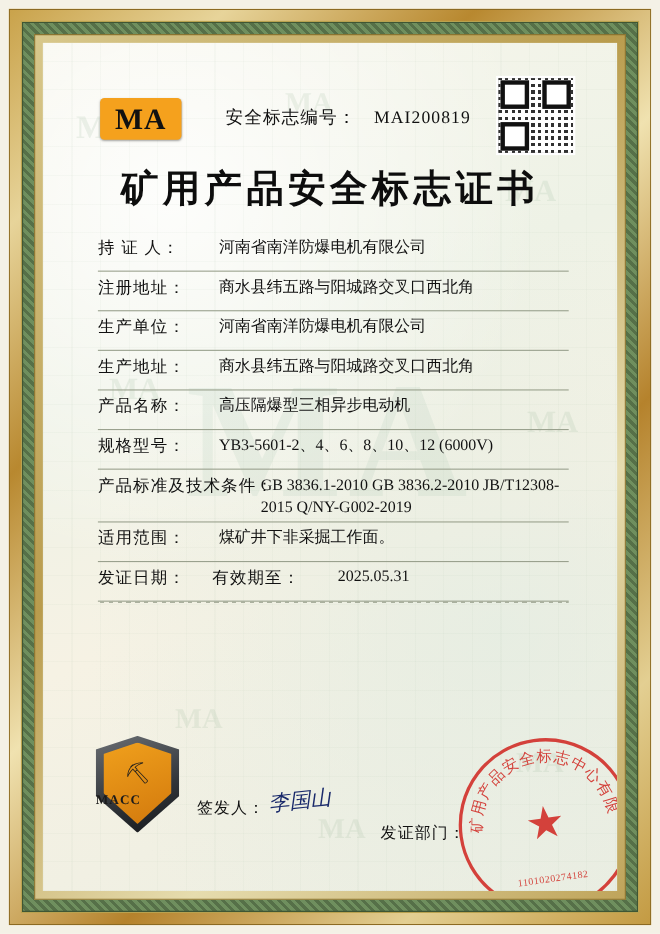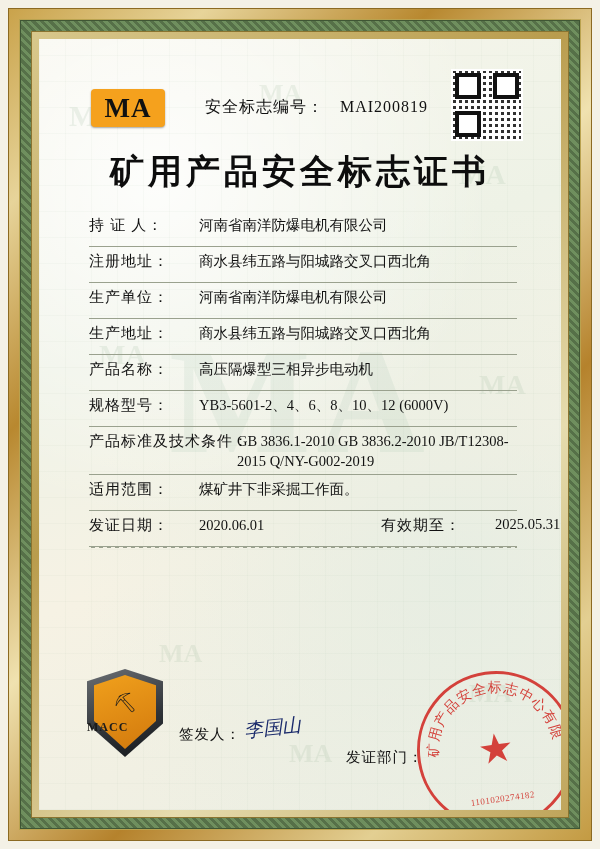--- a/index.html
+++ b/index.html
@@ -236,21 +236,20 @@
         <div class="row tall">
           <div class="lbl" style="width:142px;flex:0 0 142px;">产品标准及技术条件：</div>
           <div class="val">GB 3836.1-2010  GB 3836.2-2010 JB/T12308-2015 Q/NY-G002-2019</div>
         </div>
         <div class="row">
           <div class="lbl">适用范围：</div>
           <div class="val">煤矿井下非采掘工作面。</div>
         </div>
         <div class="row two">
           <div class="lbl">发证日期：</div>
-          <div class="val">2020.06.01</div>
           <div class="lbl2">有效期至：</div>
           <div class="val2">2025.05.31</div>
         </div>
       </div>
 
       <div class="divider-dots"></div>
 
       <div class="shield">
         <div class="body"></div>
         <div class="inner"></div>

